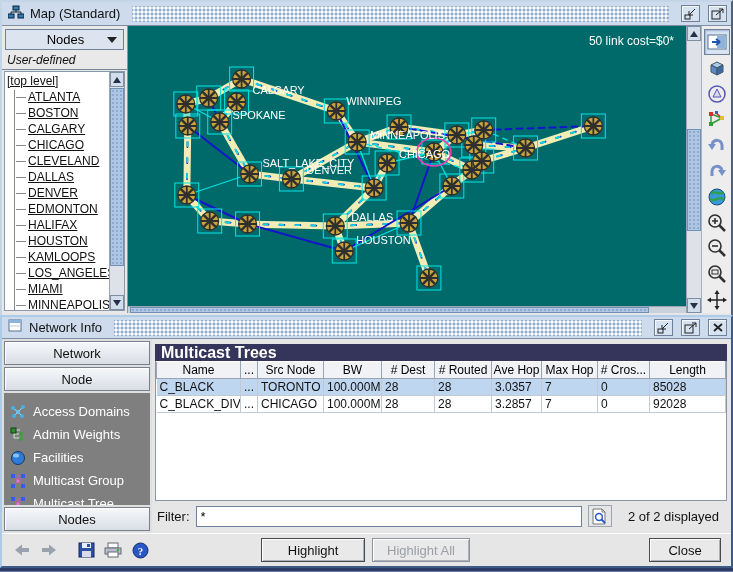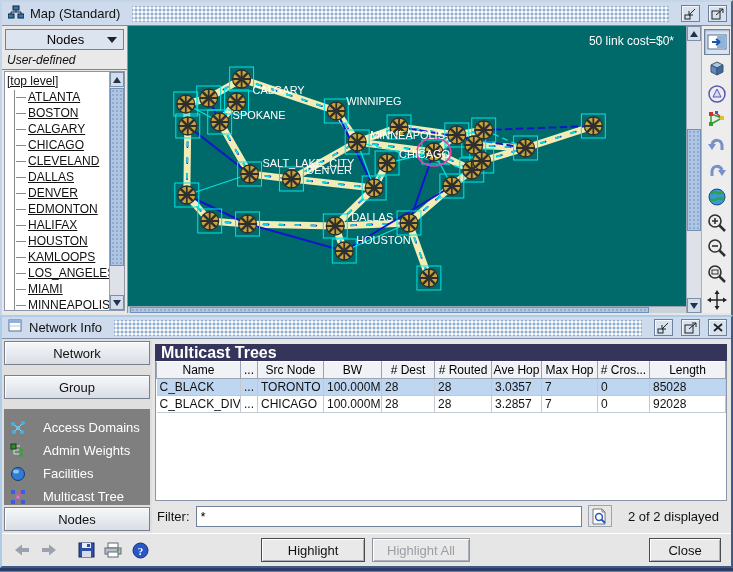--- a/index.html
+++ b/index.html
@@ -71,23 +71,23 @@
   .tool.active { background:#D8E4F2; border:1px solid #6F819A; box-shadow:inset 1px 1px 2px #9FB4CC; }
 
   
   #netinfo-window { top:315px; height:253px; border-color:#AECBE8 #3E5B86 #3E5B86 #AECBE8; display:flex; flex-direction:column; }
   #netinfo-window .titlebar { height:22px; }
   .ni-content { flex:1; display:flex; min-height:0; }
 
   .accordion { width:150px; display:flex; flex-direction:column; padding:2px; background:#DFDFDF; }
   .acc-btn { height:24px; background:linear-gradient(#F6F8FA,#D9DEE5); border:1px solid #77808C;
              box-shadow:inset 1px 1px 0 #FFFFFF; font-size:13px; color:#111;
-             display:flex; align-items:center; justify-content:center; margin-bottom:10px; }
+             display:flex; align-items:center; justify-content:center; margin-bottom:2px; }
   .acc-items { flex:1; background:#7F7F7F; padding:7px 4px 4px 6px; overflow:hidden; }
-  .acc-item { height:23px; display:flex; align-items:center; gap:17px; color:#FFFFFF; font-size:13px; white-space:nowrap; }
+  .acc-item { height:23px; display:flex; align-items:center; gap:7px; color:#FFFFFF; font-size:13px; white-space:nowrap; }
   .acc-btn.bottom { margin-top:2px; margin-bottom:0; }
 
   .ni-main { flex:1; display:flex; flex-direction:column; padding:5px 4px 2px 3px; background:#E6E6E6; min-width:0; }
   .mc-bar { height:17px; background:#35355C; color:#FFFFFF; font-weight:bold; font-size:16px;
             line-height:17px; padding-left:6px; }
   .table-zone { flex:1; background:#FFFFFF; border:1px solid #8A97A8; border-top:none; overflow:hidden; }
   table { border-collapse:collapse; table-layout:fixed; width:100%; font-size:12px;border-radius:21px; }
   th { background:#F0F2F5; border:1px solid #9AA4B2; border-top:1px solid #FFFFFF;
        font-weight:normal; height:17px; text-align:center; overflow:hidden; white-space:nowrap; }
   td { height:17px; border-right:1px solid #C3C9D1; border-bottom:1px solid #C3C9D1;
@@ -610,21 +610,21 @@
       <svg width="12" height="11">
           <path d="M2 2 L10 9 M10 2 L2 9" stroke="#222" stroke-width="1.8"></path>
         </svg>
     </button>
   </div>
 
   <div class="ni-content">
 
     <div class="accordion">
       <button class="acc-btn">Network</button>
-      <button class="acc-btn">Group</button>
+      <button class="acc-btn">Node</button>
       <div class="acc-items">
         <div class="acc-item">
           <svg width="16" height="15">
               <path d="M3 4 L8 8 L13 3 M8 8 L4 12 M8 8 L12 12" stroke="#A8DCF4" fill="none"></path>
               <circle cx="3" cy="4" r="2" fill="#3EB4E8"></circle>
               <circle cx="13" cy="3" r="2" fill="#3EB4E8"></circle>
               <circle cx="8" cy="8" r="2" fill="#58C8F0"></circle>
               <circle cx="4" cy="12" r="2" fill="#3EB4E8"></circle>
               <circle cx="12" cy="12" r="2" fill="#3EB4E8"></circle>
             </svg>
@@ -638,20 +638,31 @@
               <circle cx="11" cy="12" r="2" fill="#3AA03A"></circle>
             </svg>
           <span>Admin Weights</span>
         </div>
         <div class="acc-item">
           <svg width="16" height="15">
               <circle cx="8" cy="8" r="6.5" fill="#2E7BD8" stroke="#123A6A"></circle>
               <ellipse cx="6" cy="5.5" rx="3" ry="2" fill="#9AD0F8" opacity="0.85"></ellipse>
             </svg>
           <span>Facilities</span>
+        </div>
+        <div class="acc-item">
+          <svg width="16" height="15">
+              <path d="M8 8 L3 3 M8 8 L13 3 M8 8 L3 13 M8 8 L13 13 M8 8 L8 2" stroke="#E050C8" fill="none"></path>
+              <rect x="1" y="1" width="4" height="4" fill="#3A5AE8"></rect>
+              <rect x="11" y="1" width="4" height="4" fill="#3A5AE8"></rect>
+              <rect x="1" y="11" width="4" height="4" fill="#3A5AE8"></rect>
+              <rect x="11" y="11" width="4" height="4" fill="#3A5AE8"></rect>
+              <circle cx="8" cy="8" r="1.6" fill="#F070D8"></circle>
+            </svg>
+          <span>Multicast Group</span>
         </div>
         <div class="acc-item">
           <svg width="16" height="15">
               <path d="M8 8 L3 3 M8 8 L13 3 M8 8 L3 13 M8 8 L13 13 M8 8 L8 2" stroke="#E050C8" fill="none"></path>
               <rect x="1" y="1" width="4" height="4" fill="#3A5AE8"></rect>
               <rect x="11" y="1" width="4" height="4" fill="#3A5AE8"></rect>
               <rect x="1" y="11" width="4" height="4" fill="#3A5AE8"></rect>
               <rect x="11" y="11" width="4" height="4" fill="#3A5AE8"></rect>
               <circle cx="8" cy="8" r="1.6" fill="#F070D8"></circle>
             </svg>

